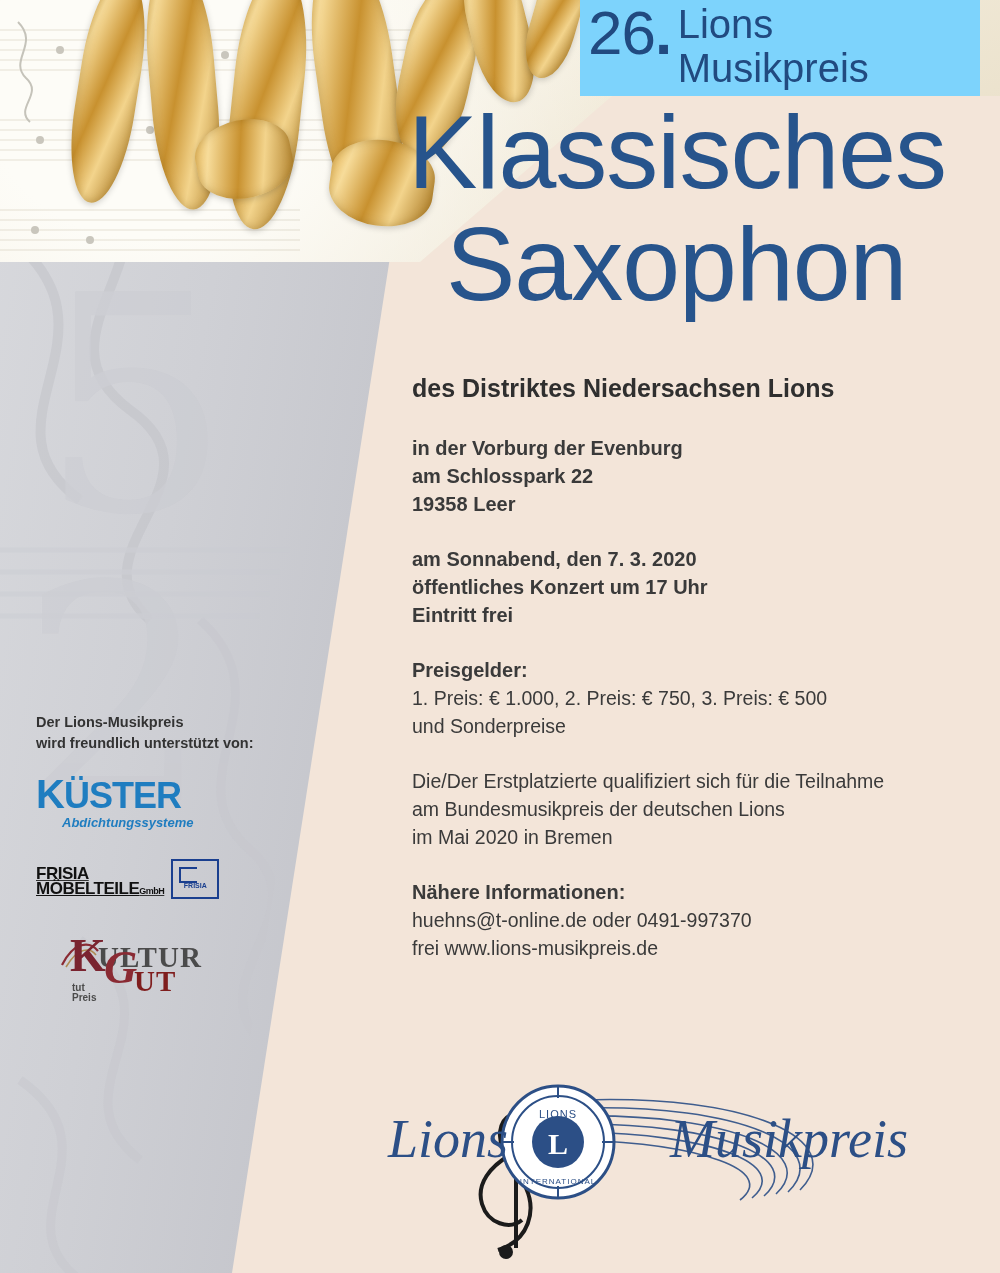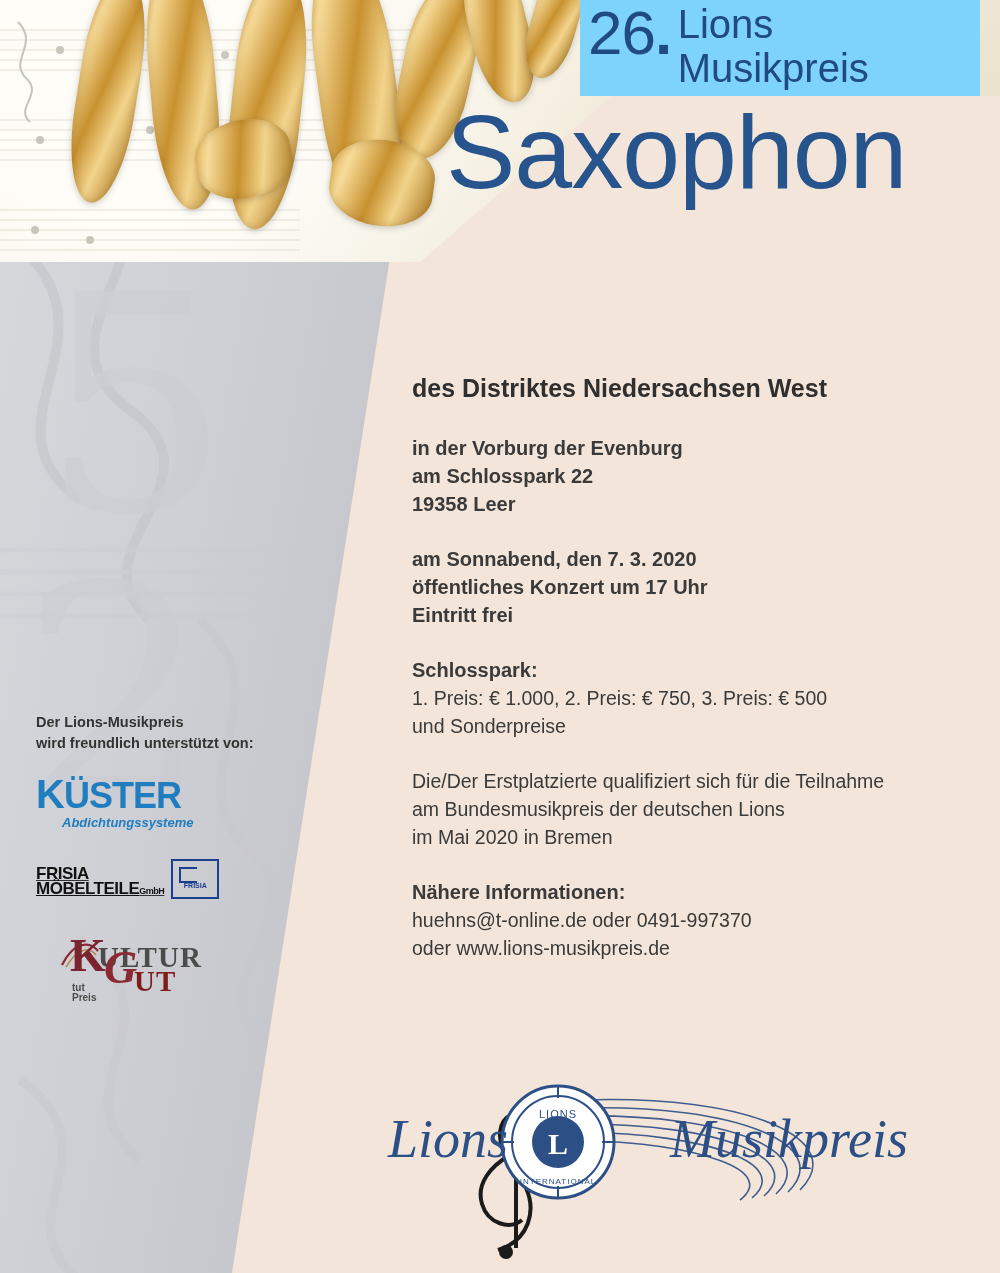--- a/index.html
+++ b/index.html
@@ -340,54 +340,55 @@
     <div class="hdr-inner">
       <span class="hdr-num"><span>26</span><span class="dot">.</span></span>
       <span class="hdr-words">
         <div>Lions</div>
         <div>Musikpreis</div>
       </span>
     </div>
   </div>
 
   <div class="title">
+    <div class="l1">Klassisches</div>
     <div class="l2">Saxophon</div>
   </div>
 
   <div class="body">
-    <div class="lead">des Distriktes Niedersachsen West</div>
+    <div class="lead">des Distriktes Niedersachsen Lions</div>
 
     <div class="blk">
       <div class="b20">in der Vorburg der Evenburg</div>
       <div class="b20">am Schlosspark 22</div>
       <div class="b20">19358 Leer</div>
     </div>
 
     <div class="blk">
       <div class="b20">am Sonnabend, den 7. 3. 2020</div>
       <div class="b20">öffentliches Konzert um 17 Uhr</div>
       <div class="b20">Eintritt frei</div>
     </div>
 
     <div class="blk">
-      <div class="b20">Schlosspark:</div>
+      <div class="b20">Preisgelder:</div>
       <div>1. Preis: € 1.000, 2. Preis: € 750, 3. Preis: € 500</div>
       <div>und Sonderpreise</div>
     </div>
 
     <div class="blk">
       <div>Die/Der Erstplatzierte qualifiziert sich für die Teilnahme</div>
       <div>am Bundesmusikpreis der deutschen Lions</div>
       <div>im Mai 2020 in Bremen</div>
     </div>
 
     <div class="blk">
       <div class="b20">Nähere Informationen:</div>
       <div>huehns@t-online.de oder 0491-997370</div>
-      <div>oder www.lions-musikpreis.de</div>
+      <div>frei www.lions-musikpreis.de</div>
     </div>
   </div>
 
   <div class="sponsors">
     <div>Der Lions-Musikpreis</div>
     <div>wird freundlich unterstützt von:</div>
 
     <div class="sp-logo">
       <div class="koester">
         <span class="big">K</span><span>ÜSTER</span>

